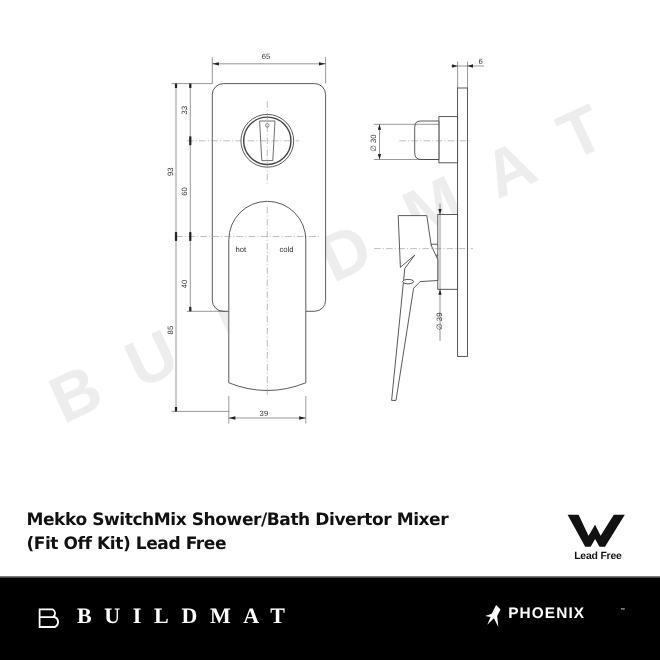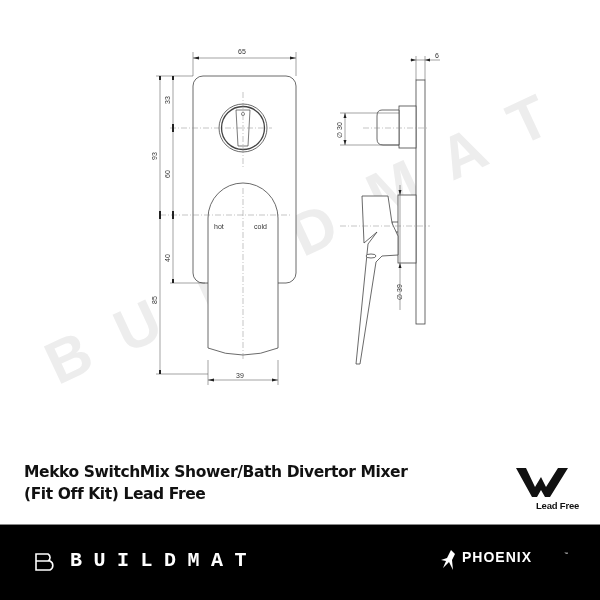--- a/index.html
+++ b/index.html
@@ -1,24 +1,24 @@
 <!DOCTYPE html>
 <html><head>
 <meta charset="utf-8">
 <style>
   html, body { margin:0; padding:0; background:#ffffff; }
   body { width:600px; height:600px; position:relative; overflow:hidden; font-family:"Liberation Sans", sans-serif; }
   .drawing { position:absolute; left:0; top:0; width:600px; height:440px; }
   .product-title { position:absolute; left:24px; top:461px; font-family:"DejaVu Sans", sans-serif; font-weight:bold; font-size:15.5px; line-height:22px; color:#111; letter-spacing:-0.4px; }
   .product-title div { white-space:nowrap; }
   .wels { position:absolute; left:512px; top:465px; width:60px; height:50px; }
-  .wels-label { position:absolute; left:536px; top:500px; font-family:"Liberation Sans", sans-serif; font-weight:bold; font-size:9.5px; color:#111; letter-spacing:-0.2px; }
+  .wels-label { position:absolute; left:522px; top:500px; font-family:"Liberation Sans", sans-serif; font-weight:bold; font-size:9.5px; color:#111; letter-spacing:-0.2px; }
   .footer { position:absolute; left:0; top:524px; width:600px; height:76px; background:#000; border-top:1px solid #888; }
   .bm-logo { position:absolute; left:34px; top:27px; width:24px; height:20px; }
-  .bm-text { position:absolute; left:70px; top:24px; color:#fff; font-family:Liberation Mono, monospace; font-weight:bold; font-size:20px; letter-spacing:11.5px; }
+  .bm-text { position:absolute; left:70px; top:24px; color:#fff; font-family:Liberation Serif, serif; font-weight:bold; font-size:20px; letter-spacing:11.5px; }
   .px-logo { position:absolute; left:437px; top:23px; width:22px; height:24px; }
   .px-text { position:absolute; left:462px; top:24px; color:#fff; font-family:"Liberation Sans", sans-serif; font-weight:bold; font-size:14px; letter-spacing:1px; }
   .px-tm { position:absolute; left:564px; top:26px; color:#fff; font-size:4px; }
   .dim { font-family:"Liberation Sans", sans-serif; font-size:7px; fill:#333; }
   .wm { font-family:"Liberation Sans", sans-serif; font-weight:bold; font-size:60px; fill:#ededed; }
 </style>
 </head>
 <body>
 
 <svg class="drawing" viewBox="0 0 600 440" xmlns="http://www.w3.org/2000/svg">

